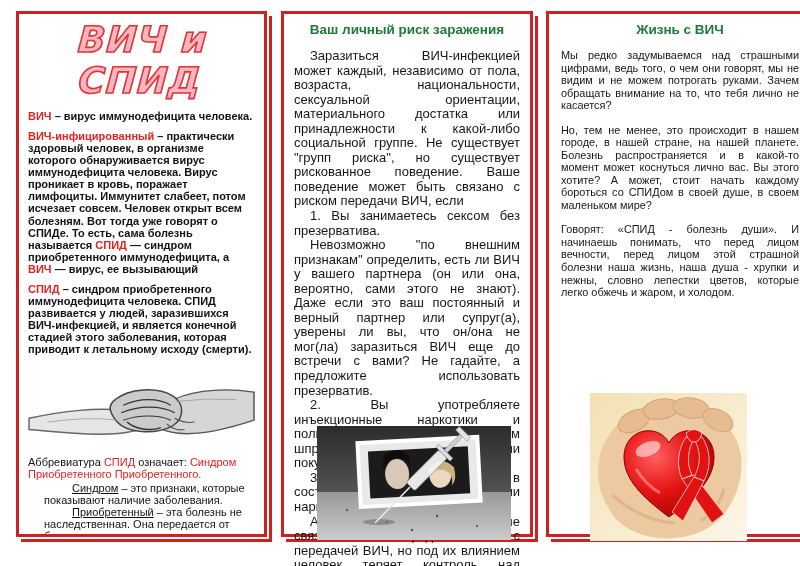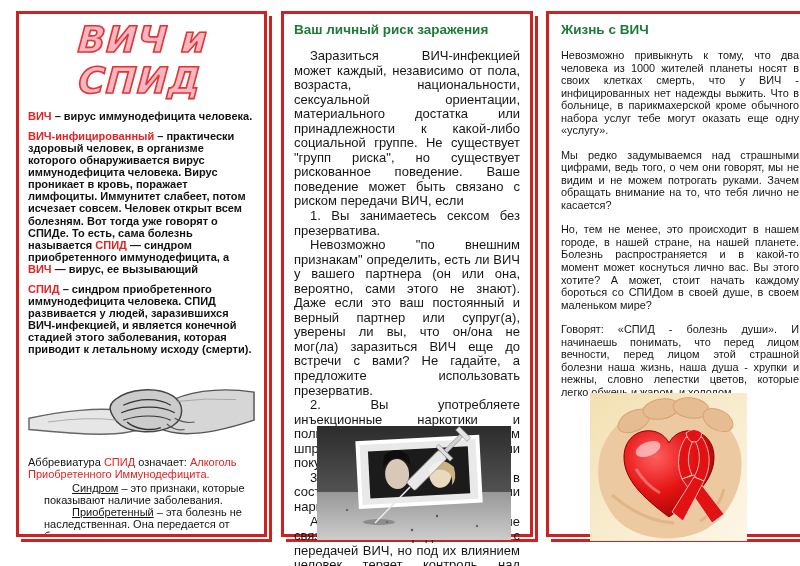--- a/index.html
+++ b/index.html
@@ -30,21 +30,21 @@
   .c1{font-size:11px;font-weight:bold;line-height:1.1;margin:0 0 8px;color:#121212;}
   .c1.reg{font-weight:normal;margin-bottom:2px;}
   .c1.terms{margin-left:16px;margin-bottom:0;}
 
   span.rb{color:var(--accent-red,#e32222);font-weight:bold;}
   span.r{color:var(--accent-red,#e32222);}
   span.u{text-decoration:underline;margin-left:28px;}
   span.b{font-weight:bold;text-align:right;}
 
   .green-title{
-    text-align:left;color:var(--title-green,#1e7b36);
+    text-align:center;color:var(--title-green,#1e7b36);
     font-size:13.5px;font-weight:bold;margin:4px 0 12px;
   }
   .c2{font-size:13px;line-height:1.12;margin:0;text-indent:16px;
       text-align:justify;color:#161616;}
   .c2.bold{font-weight:normal;}
   .c3{font-size:10.9px;line-height:1.15;margin:0 0 12px;
       text-align:justify;color:#161616;}
 
   .img-hands{width:227px;height:88px;margin:0 auto 4px;}
   .img-syringe{position:absolute;left:33px;top:412px;width:194px;height:114px;}
@@ -70,21 +70,21 @@
         <path d="M88,38 C102,26 130,24 146,34 C158,42 158,58 146,66 C128,76 100,74 90,62 C82,52 80,44 88,38 Z" fill="#cbcbcb" stroke="#444" stroke-width="1.5"></path>
         <path d="M96,44 C112,36 132,36 144,44" fill="none" stroke="#333" stroke-width="1.2"></path>
         <path d="M94,52 C112,44 134,44 148,52" fill="none" stroke="#333" stroke-width="1.2"></path>
         <path d="M96,60 C112,54 132,54 144,60" fill="none" stroke="#333" stroke-width="1.2"></path>
         <path d="M100,62 C108,70 124,72 134,68" fill="none" stroke="#333" stroke-width="1.5"></path>
         <path d="M140,64 q8,8 18,6 M148,58 q10,6 20,4" fill="none" stroke="#555" stroke-width="1.2"></path>
         <path d="M20,62 q40,-6 70,-2 M150,40 q30,-4 60,-2" fill="none" stroke="#999" stroke-width="0.8"></path>
       </svg>
     </div>
 
-    <p class="c1 reg"><span>Аббревиатура </span><span class="r">СПИД</span><span> означает: </span><span class="r">Алкоголь Приобретенного Иммунодефицита.</span></p>
+    <p class="c1 reg"><span>Аббревиатура </span><span class="r">СПИД</span><span> означает: </span><span class="r">Синдром Приобретенного Приобретенного.</span></p>
     <p class="c1 reg terms"><span class="u">Синдром</span><span> – это признаки, которые показывают наличие заболевания. </span><span class="u">Приобретенный</span><span> – эта болезнь не наследственная. Она передается от больного человека к здоровому. </span></p>
   </section>
 
   <section class="panel panel2">
     <h2 class="green-title">Ваш личный риск заражения</h2>
     <p class="c2">Заразиться ВИЧ-инфекцией может каждый, независимо от пола, возраста, национальности, сексуальной ориентации, материального достатка или принадлежности к какой-либо социальной группе. Не существует "групп риска", но существует рискованное поведение. Ваше поведение может быть связано с риском передачи ВИЧ, если</p>
     <p class="c2 bold">1. Вы занимаетесь сексом без презерватива.</p>
     <p class="c2">Невозможно "по внешним признакам" определить, есть ли ВИЧ у вашего партнера (он или она, вероятно, сами этого не знают). Даже если это ваш постоянный и верный партнер или супруг(а), уверены ли вы, что он/она не мог(ла) заразиться ВИЧ еще до встречи с вами? Не гадайте, а предложите использовать презерватив.</p>
     <p class="c2 bold">2. Вы употребляете инъекционные наркотики и пользуетесь с кем-то общим шприцем, иглой, посудой или покупаете готовую "дозу" в шприце.</p>
     <p class="c2 bold">3. Вы занимаетесь сексом в состоянии алкогольного или наркотического опьянения.</p>
@@ -124,21 +124,20 @@
           <rect x="-10" y="-52" width="20" height="4" fill="#dddddd" stroke="#8a8a8a" stroke-width="0.6"></rect>
           <rect x="-2" y="-74" width="4" height="22" fill="#d0d0d0" stroke="#8a8a8a" stroke-width="0.6"></rect>
           <rect x="-8" y="-79" width="16" height="5" fill="#e4e4e4" stroke="#8a8a8a" stroke-width="0.6"></rect>
         </g>
       </svg>
     </div>
   </section>
 
   <section class="panel panel3">
     <h2 class="green-title">Жизнь с ВИЧ</h2>
-    <p class="c3">Невозможно привыкнуть к тому, что два человека из 1000 жителей планеты носят в своих клетках смерть, что у ВИЧ - инфицированных нет надежды выжить. Что в больнице, в парикмахерской кроме обычного набора услуг тебе могут оказать еще одну «услугу».</p>
     <p class="c3">Мы редко задумываемся над страшными цифрами, ведь того, о чем они говорят, мы не видим и не можем потрогать руками. Зачем обращать внимание на то, что тебя лично не касается?</p>
     <p class="c3">Но, тем не менее, это происходит в нашем городе, в нашей стране, на нашей планете. Болезнь распространяется и в какой-то момент может коснуться лично вас. Вы этого хотите? А может, стоит начать каждому бороться со СПИДом в своей душе, в своем маленьком мире?</p>
     <p class="c3">Говорят: «СПИД - болезнь души». И начинаешь понимать, что перед лицом вечности, перед лицом этой страшной болезни наша жизнь, наша душа - хрупки и нежны, словно лепестки цветов, которые легко обжечь и жаром, и холодом.</p>
 
     <div class="img-heart">
       <svg viewBox="0 0 157 148" preserveAspectRatio="none" aria-hidden="true">
         <defs>
           <linearGradient id="bg3" x1="0" y1="0" x2="1" y2="1">
             <stop offset="0" stop-color="#f3e0b2"></stop>
               <stop offset="1" stop-color="#fdf7e8"></stop>

